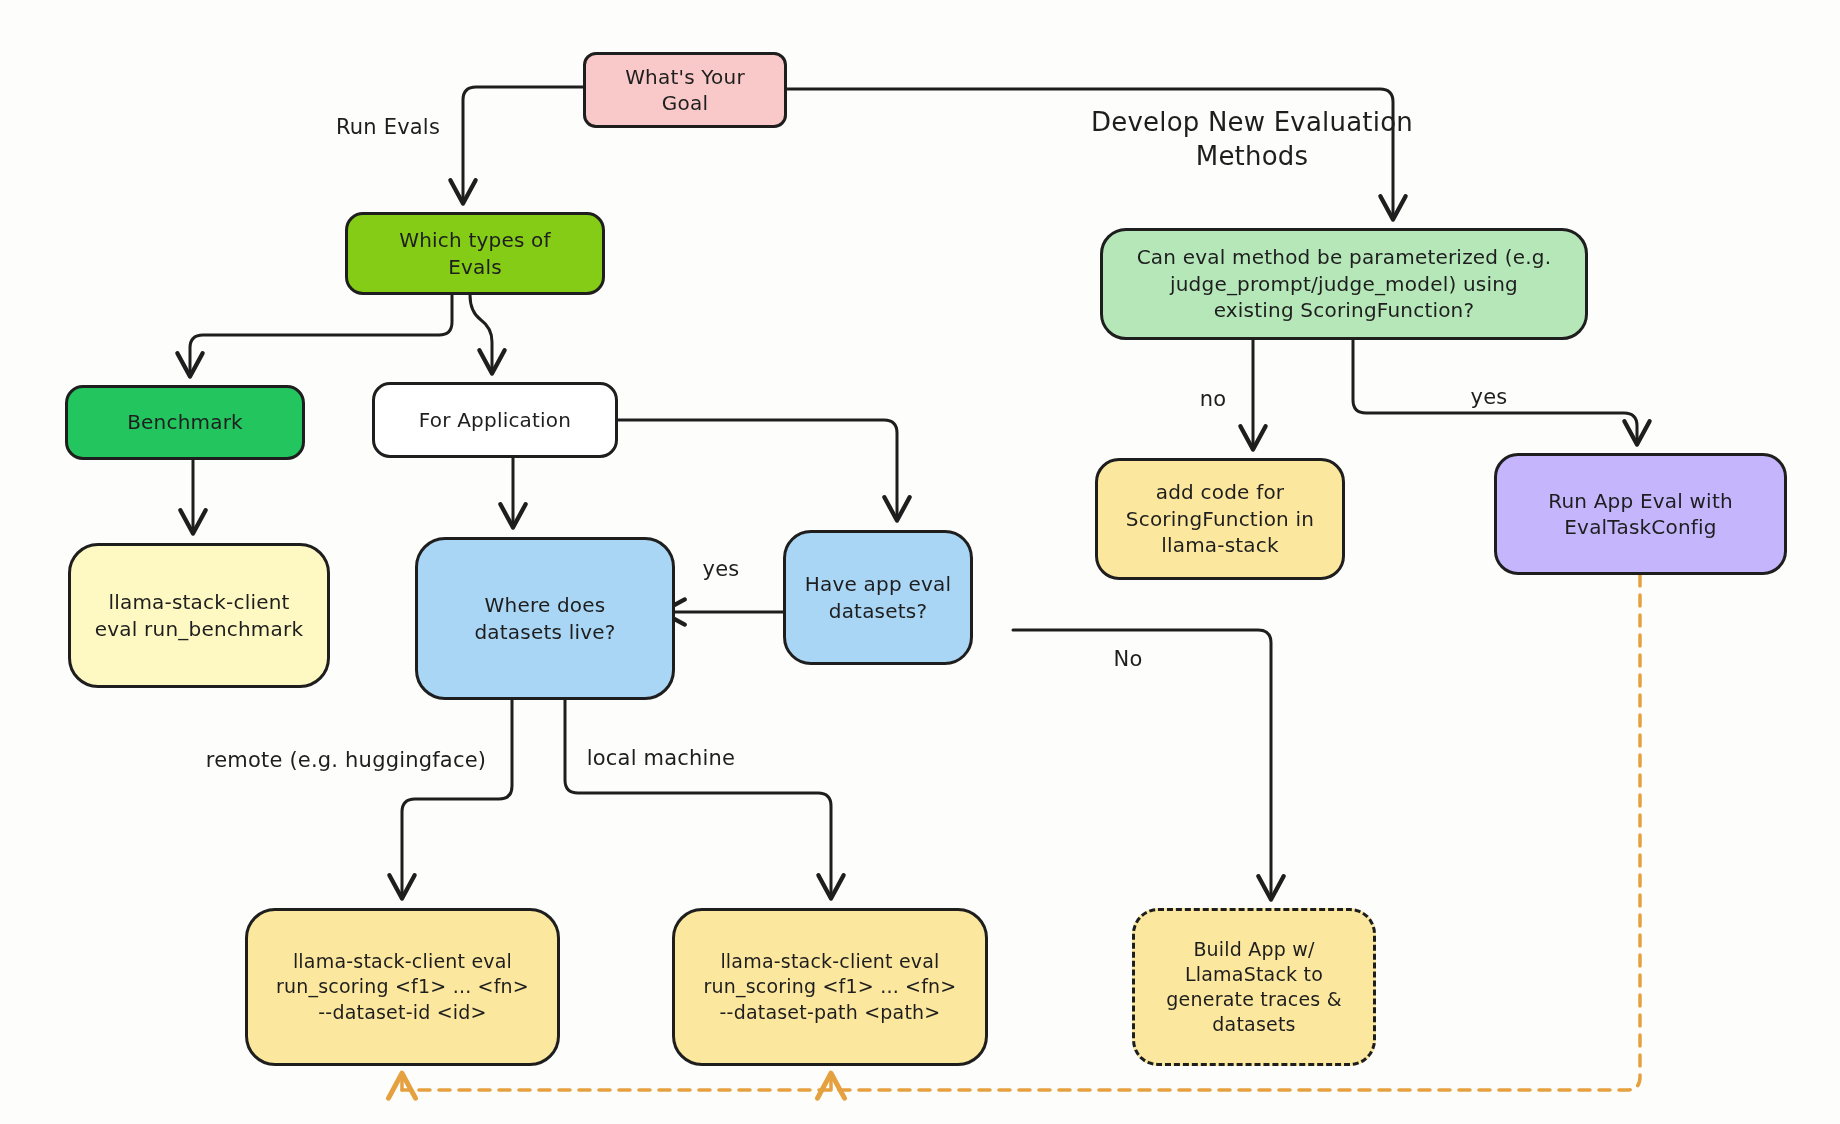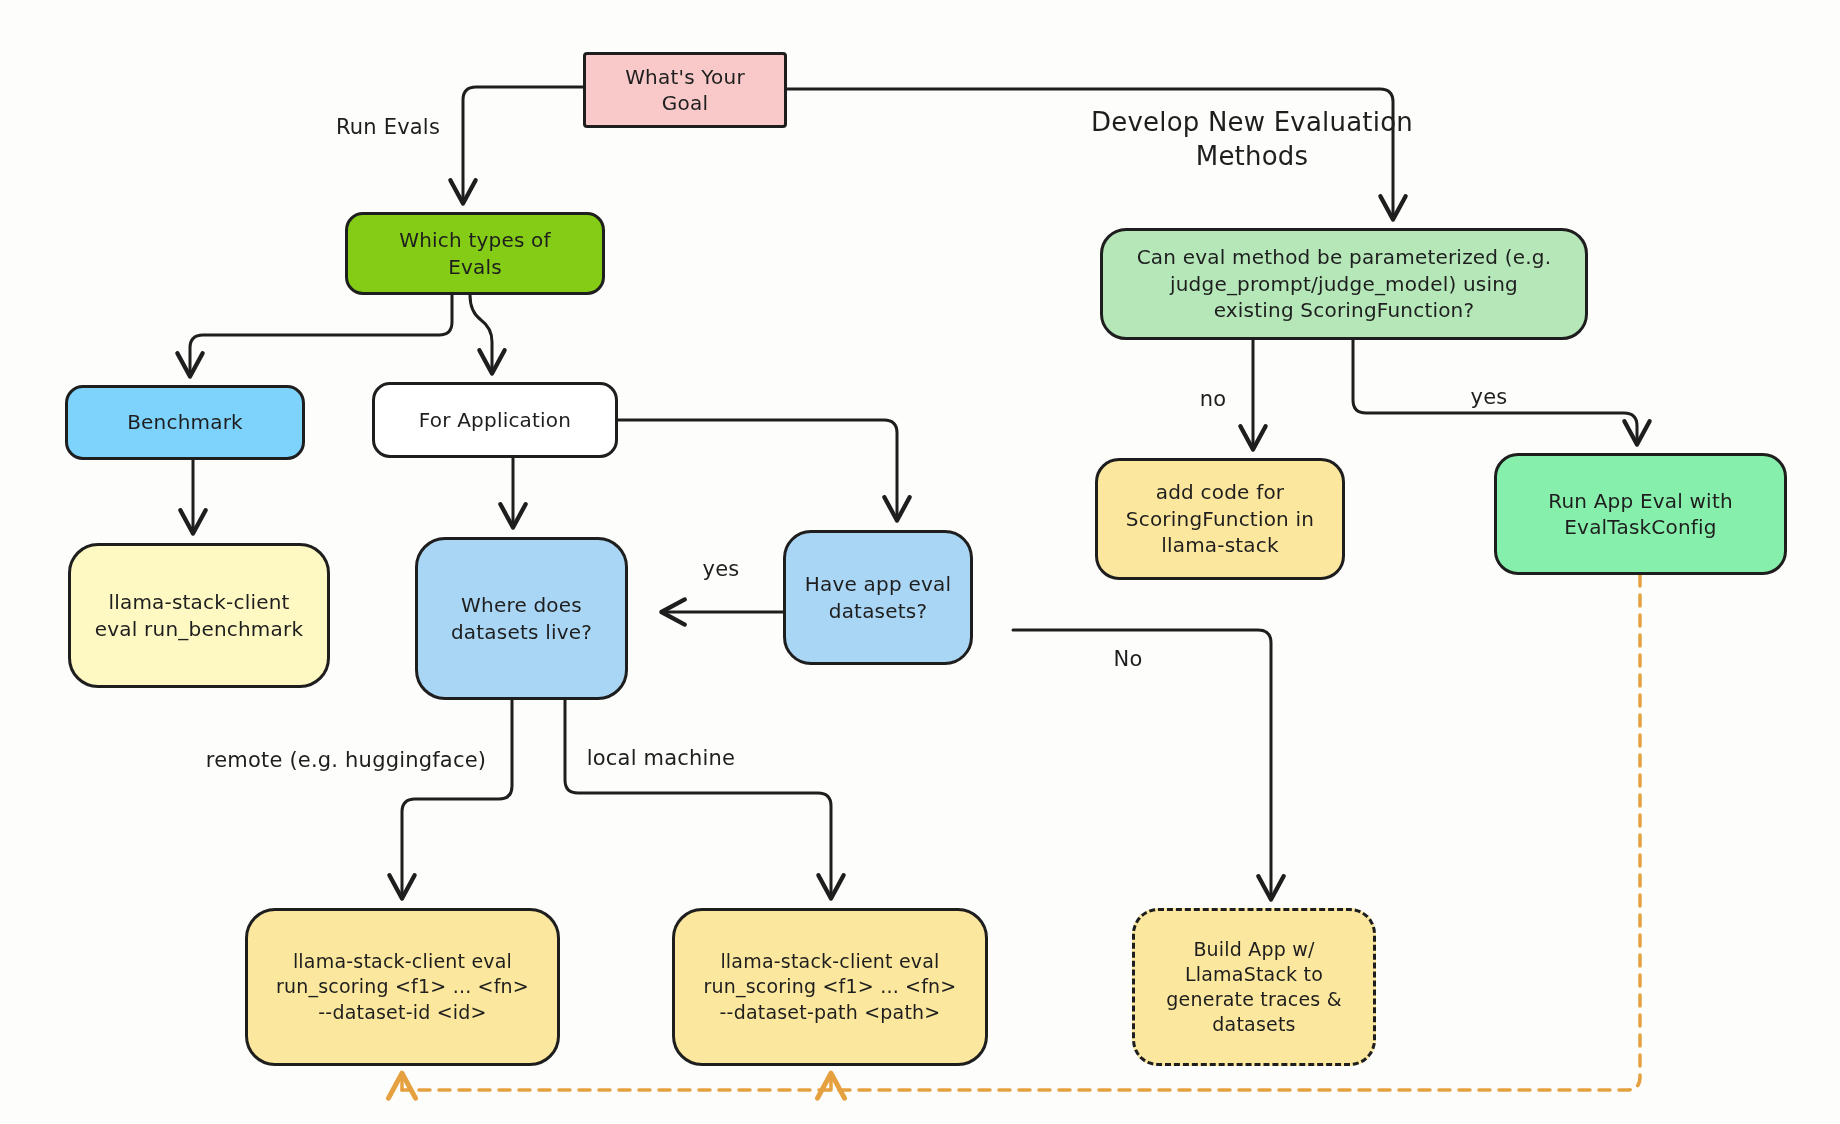--- a/index.html
+++ b/index.html
@@ -68,48 +68,48 @@
 
     <path class="conn" marker-end="url(#arrow-dark)" d="M 512 700 L 512 786 Q 512 799 499 799 L 415 799 Q 402 799 402 812 L 402 895"></path>
 
     <path class="conn" marker-end="url(#arrow-dark)" d="M 565 700 L 565 780 Q 565 793 578 793 L 818 793 Q 831 793 831 806 L 831 895"></path>
 
     <path class="conn-orange" d="M 1640 575 L 1640 1077 Q 1640 1090 1627 1090 L 402 1090"></path>
     <path class="conn-orange" marker-end="url(#arrow-orange)" d="M 831 1090 L 831 1077"></path>
     <path class="conn-orange" marker-end="url(#arrow-orange)" d="M 402 1090 L 402 1077"></path>
   </svg>
 
-  <div class="node" style="left: 583px; top: 52px; width: 204px; height: 76px; border-radius: 4px; background: rgb(248, 201, 200);">What's Your
+  <div class="node" style="left: 583px; top: 52px; width: 204px; height: 76px; border-radius: 13px; background: rgb(248, 201, 200);">What's Your
 Goal</div>
 
   <div class="node" style="left: 345px; top: 212px; width: 260px; height: 83px; border-radius: 18px; background: #84cc16;">Which types of
 Evals</div>
 
   <div class="node" style="left: 1100px; top: 228px; width: 488px; height: 112px; border-radius: 26px; background: rgb(181, 231, 185);">Can eval method be parameterized (e.g.
 judge_prompt/judge_model) using
 existing ScoringFunction?</div>
 
-  <div class="node" style="left: 65px; top: 385px; width: 240px; height: 75px; border-radius: 18px; background: #7dd3fc;">Benchmark</div>
+  <div class="node" style="left: 65px; top: 385px; width: 240px; height: 75px; border-radius: 18px; background: #22c55e;">Benchmark</div>
 
   <div class="node" style="left: 372px; top: 382px; width: 246px; height: 76px; border-radius: 18px; background: rgb(255, 255, 255);">For Application</div>
 
   <div class="node" style="left: 68px; top: 543px; width: 262px; height: 145px; border-radius: 30px; background: #fef9c3;">llama-stack-client
 eval run_benchmark</div>
 
-  <div class="node" style="left: 415px; top: 537px; width: 213px; height: 163px; border-radius: 30px; background: rgb(169, 214, 245);">Where does
+  <div class="node" style="left: 415px; top: 537px; width: 260px; height: 163px; border-radius: 30px; background: rgb(169, 214, 245);">Where does
 datasets live?</div>
 
   <div class="node" style="left: 783px; top: 530px; width: 190px; height: 135px; border-radius: 28px; background: rgb(169, 214, 245);">Have app eval
 datasets?</div>
 
   <div class="node" style="left: 1095px; top: 458px; width: 250px; height: 122px; border-radius: 24px; background: rgb(251, 231, 157);">add code for
 ScoringFunction in
 llama-stack</div>
 
-  <div class="node" style="left: 1494px; top: 453px; width: 293px; height: 122px; border-radius: 24px; background: #86efac;">Run App Eval with
+  <div class="node" style="left: 1494px; top: 453px; width: 293px; height: 122px; border-radius: 24px; background: #c4b5fd;">Run App Eval with
 EvalTaskConfig</div>
 
   <div class="node small" style="left: 245px; top: 908px; width: 315px; height: 158px; border-radius: 30px; background: rgb(251, 231, 157);">llama-stack-client eval
 run_scoring &lt;f1&gt; ... &lt;fn&gt;
 --dataset-id &lt;id&gt;</div>
 
   <div class="node small" style="left: 672px; top: 908px; width: 316px; height: 158px; border-radius: 30px; background: rgb(251, 231, 157);">llama-stack-client eval
 run_scoring &lt;f1&gt; ... &lt;fn&gt;
 --dataset-path &lt;path&gt;</div>
 

